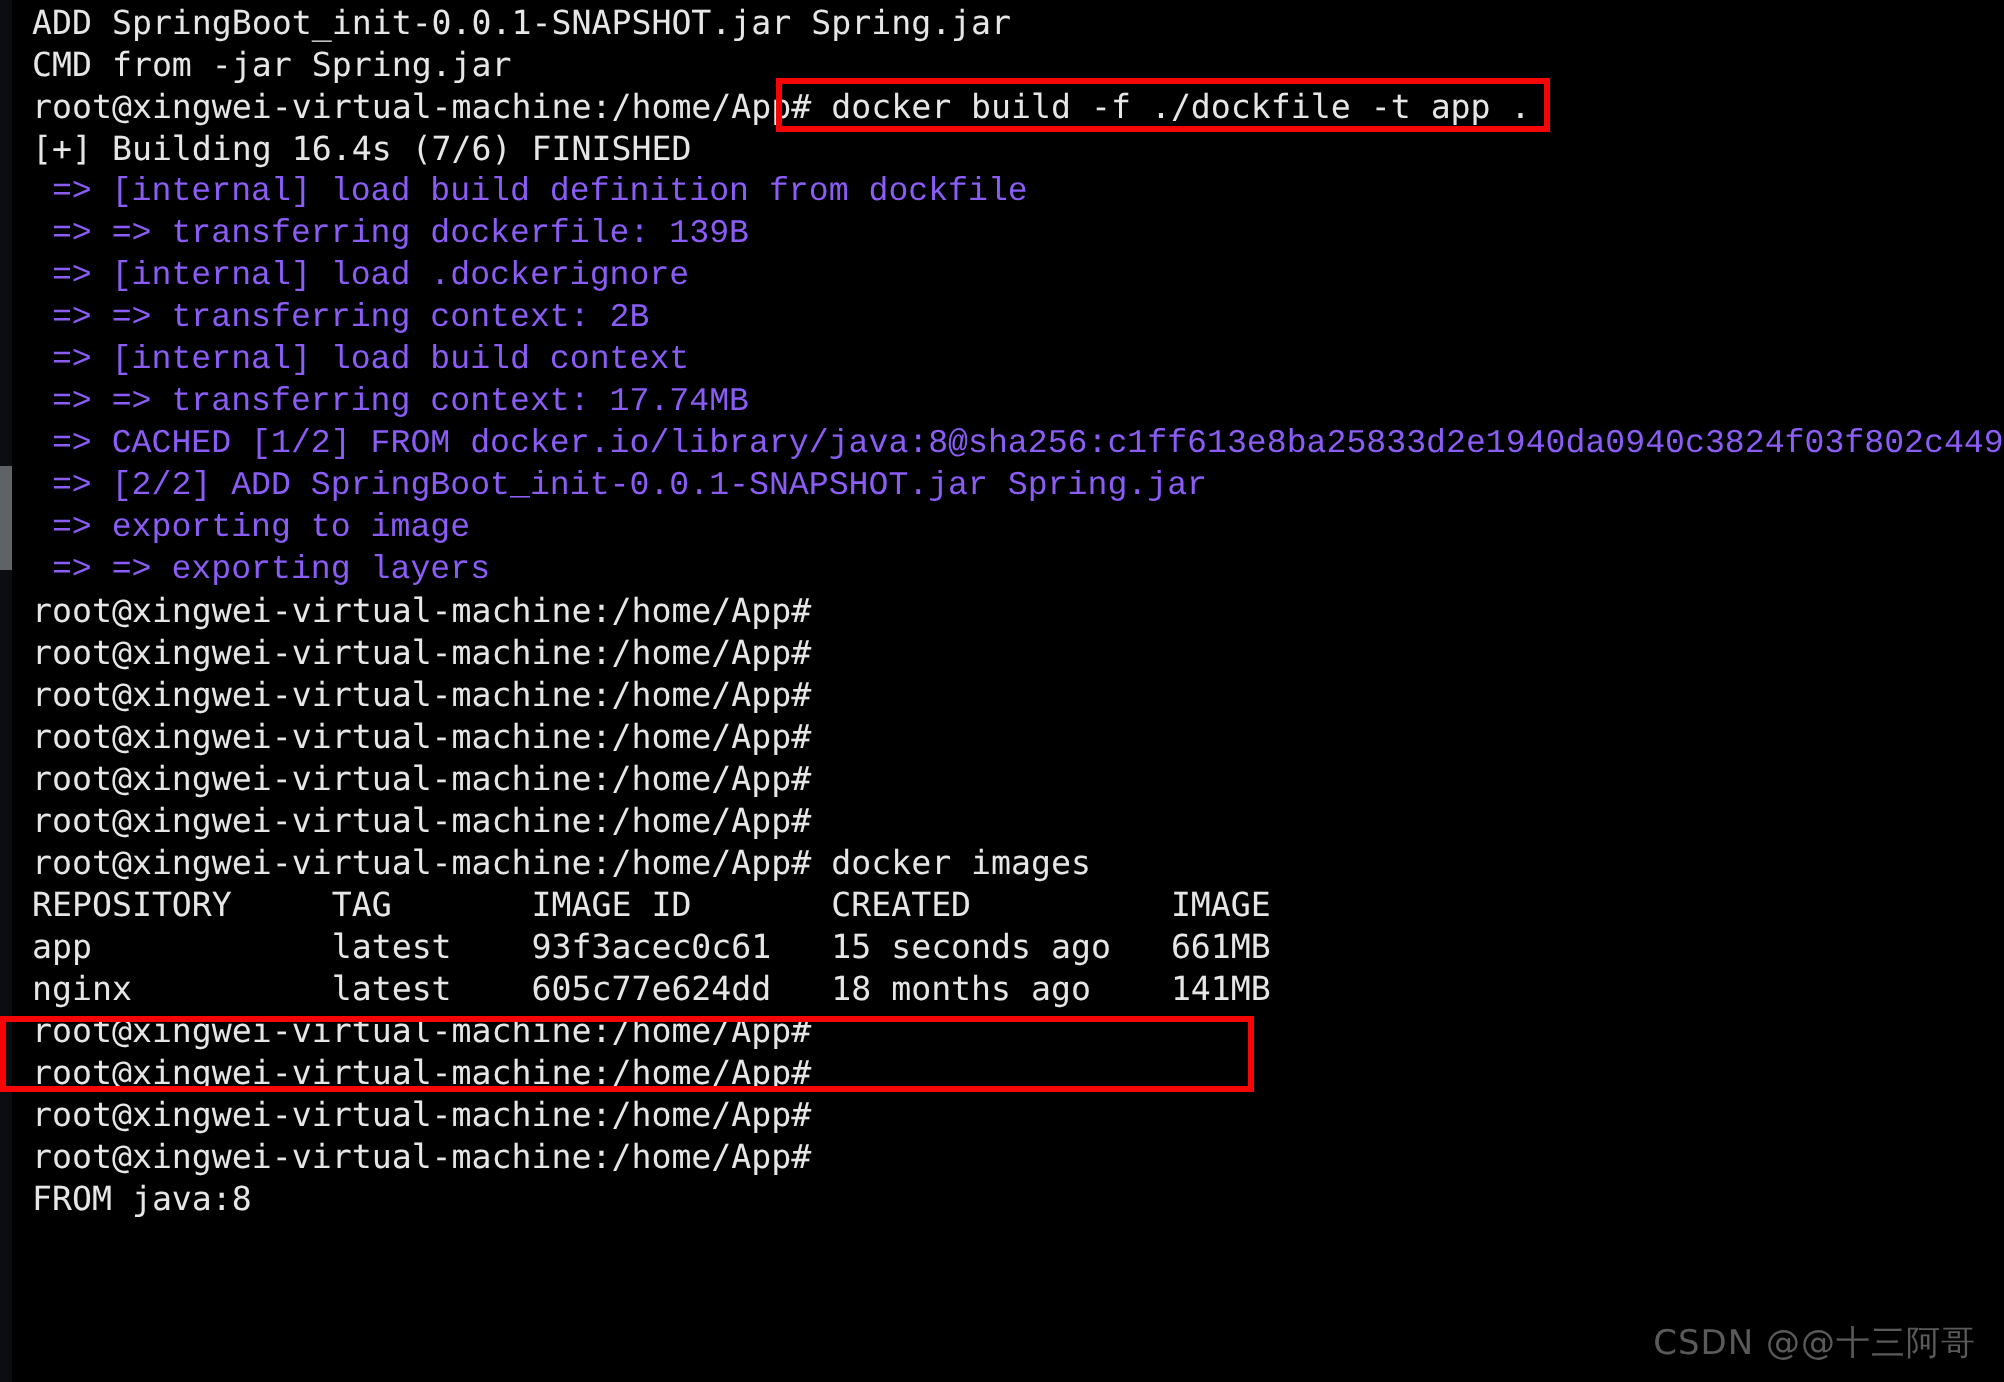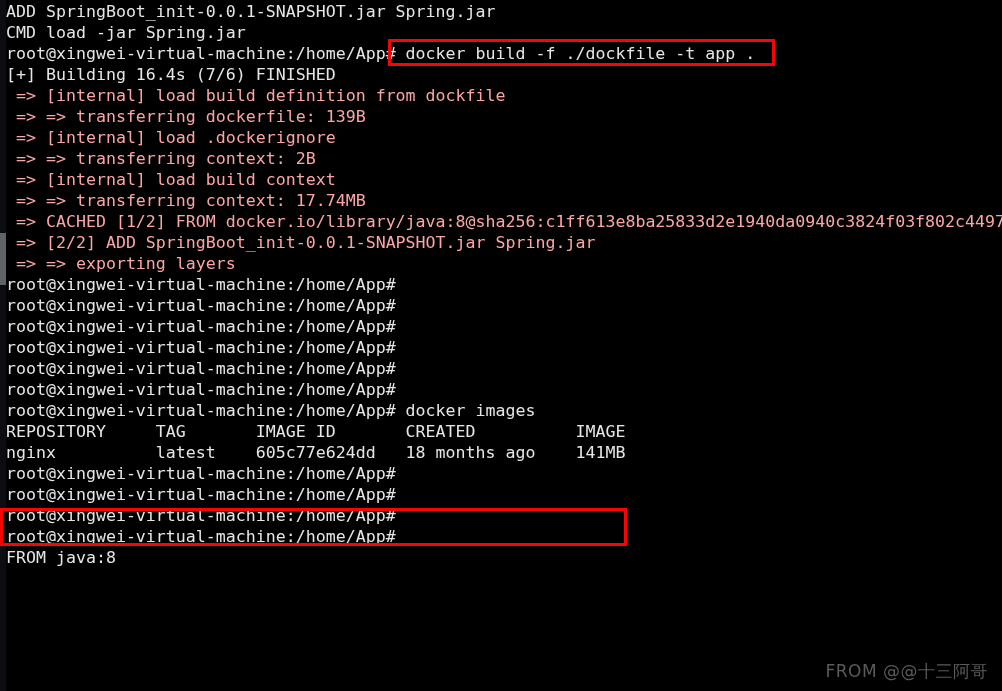--- a/index.html
+++ b/index.html
@@ -47,25 +47,25 @@
     width: 1002px;
     padding-top: 1px;
   }
 
   .line {
     height: 21px;
     line-height: 21px;
     font-size: 16.6px;
     letter-spacing: 0px;
     white-space: pre;
-    padding-left: 6px;
+    padding-left: 16px;
     color: #d8d8d8;
     overflow: hidden;
   }
-  .line.blue   { color: #fca5a5; }
+  .line.blue   { color: #8b5cf6; font-family: Liberation Mono, monospace; }
   .line.white  { color: #e6e6e6; }
 
   
   .hl-box {
     position: absolute;
     border: 3px solid #f50505;
     box-sizing: border-box;
     pointer-events: none;
   }
   #hl-build-cmd {
@@ -96,46 +96,48 @@
 <body>
 
 <div id="terminal">
 
   <div id="left-gutter">
     <div id="scrollbar-thumb"></div>
   </div>
 
   <div id="lines">
       <div class="line white">ADD SpringBoot_init-0.0.1-SNAPSHOT.jar Spring.jar</div>
-      <div class="line white">CMD load -jar Spring.jar</div>
+      <div class="line white">CMD from -jar Spring.jar</div>
       <div class="line white">root@xingwei-virtual-machine:/home/App# docker build -f ./dockfile -t app .</div>
       <div class="line white">[+] Building 16.4s (7/6) FINISHED</div>
       <div class="line blue"> =&gt; [internal] load build definition from dockfile</div>
       <div class="line blue"> =&gt; =&gt; transferring dockerfile: 139B</div>
       <div class="line blue"> =&gt; [internal] load .dockerignore</div>
       <div class="line blue"> =&gt; =&gt; transferring context: 2B</div>
       <div class="line blue"> =&gt; [internal] load build context</div>
       <div class="line blue"> =&gt; =&gt; transferring context: 17.74MB</div>
       <div class="line blue"> =&gt; CACHED [1/2] FROM docker.io/library/java:8@sha256:c1ff613e8ba25833d2e1940da0940c3824f03f802c4497</div>
       <div class="line blue"> =&gt; [2/2] ADD SpringBoot_init-0.0.1-SNAPSHOT.jar Spring.jar</div>
+      <div class="line blue"> =&gt; exporting to image</div>
       <div class="line blue"> =&gt; =&gt; exporting layers</div>
       <div class="line white">root@xingwei-virtual-machine:/home/App#</div>
       <div class="line white">root@xingwei-virtual-machine:/home/App#</div>
       <div class="line white">root@xingwei-virtual-machine:/home/App#</div>
       <div class="line white">root@xingwei-virtual-machine:/home/App#</div>
       <div class="line white">root@xingwei-virtual-machine:/home/App#</div>
       <div class="line white">root@xingwei-virtual-machine:/home/App#</div>
       <div class="line white">root@xingwei-virtual-machine:/home/App# docker images</div>
       <div class="line white">REPOSITORY     TAG       IMAGE ID       CREATED          IMAGE</div>
+      <div class="line white">app            latest    93f3acec0c61   15 seconds ago   661MB</div>
       <div class="line white">nginx          latest    605c77e624dd   18 months ago    141MB</div>
       <div class="line white">root@xingwei-virtual-machine:/home/App#</div>
       <div class="line white">root@xingwei-virtual-machine:/home/App#</div>
       <div class="line white">root@xingwei-virtual-machine:/home/App#</div>
       <div class="line white">root@xingwei-virtual-machine:/home/App#</div>
       <div class="line white">FROM java:8</div>
     </div>
 
   <div class="hl-box" id="hl-build-cmd"></div>
   <div class="hl-box" id="hl-images-row"></div>
 
-  <div id="watermark">FROM @@十三阿哥</div>
+  <div id="watermark">CSDN @@十三阿哥</div>
 
 </div>
 
 </body></html>

